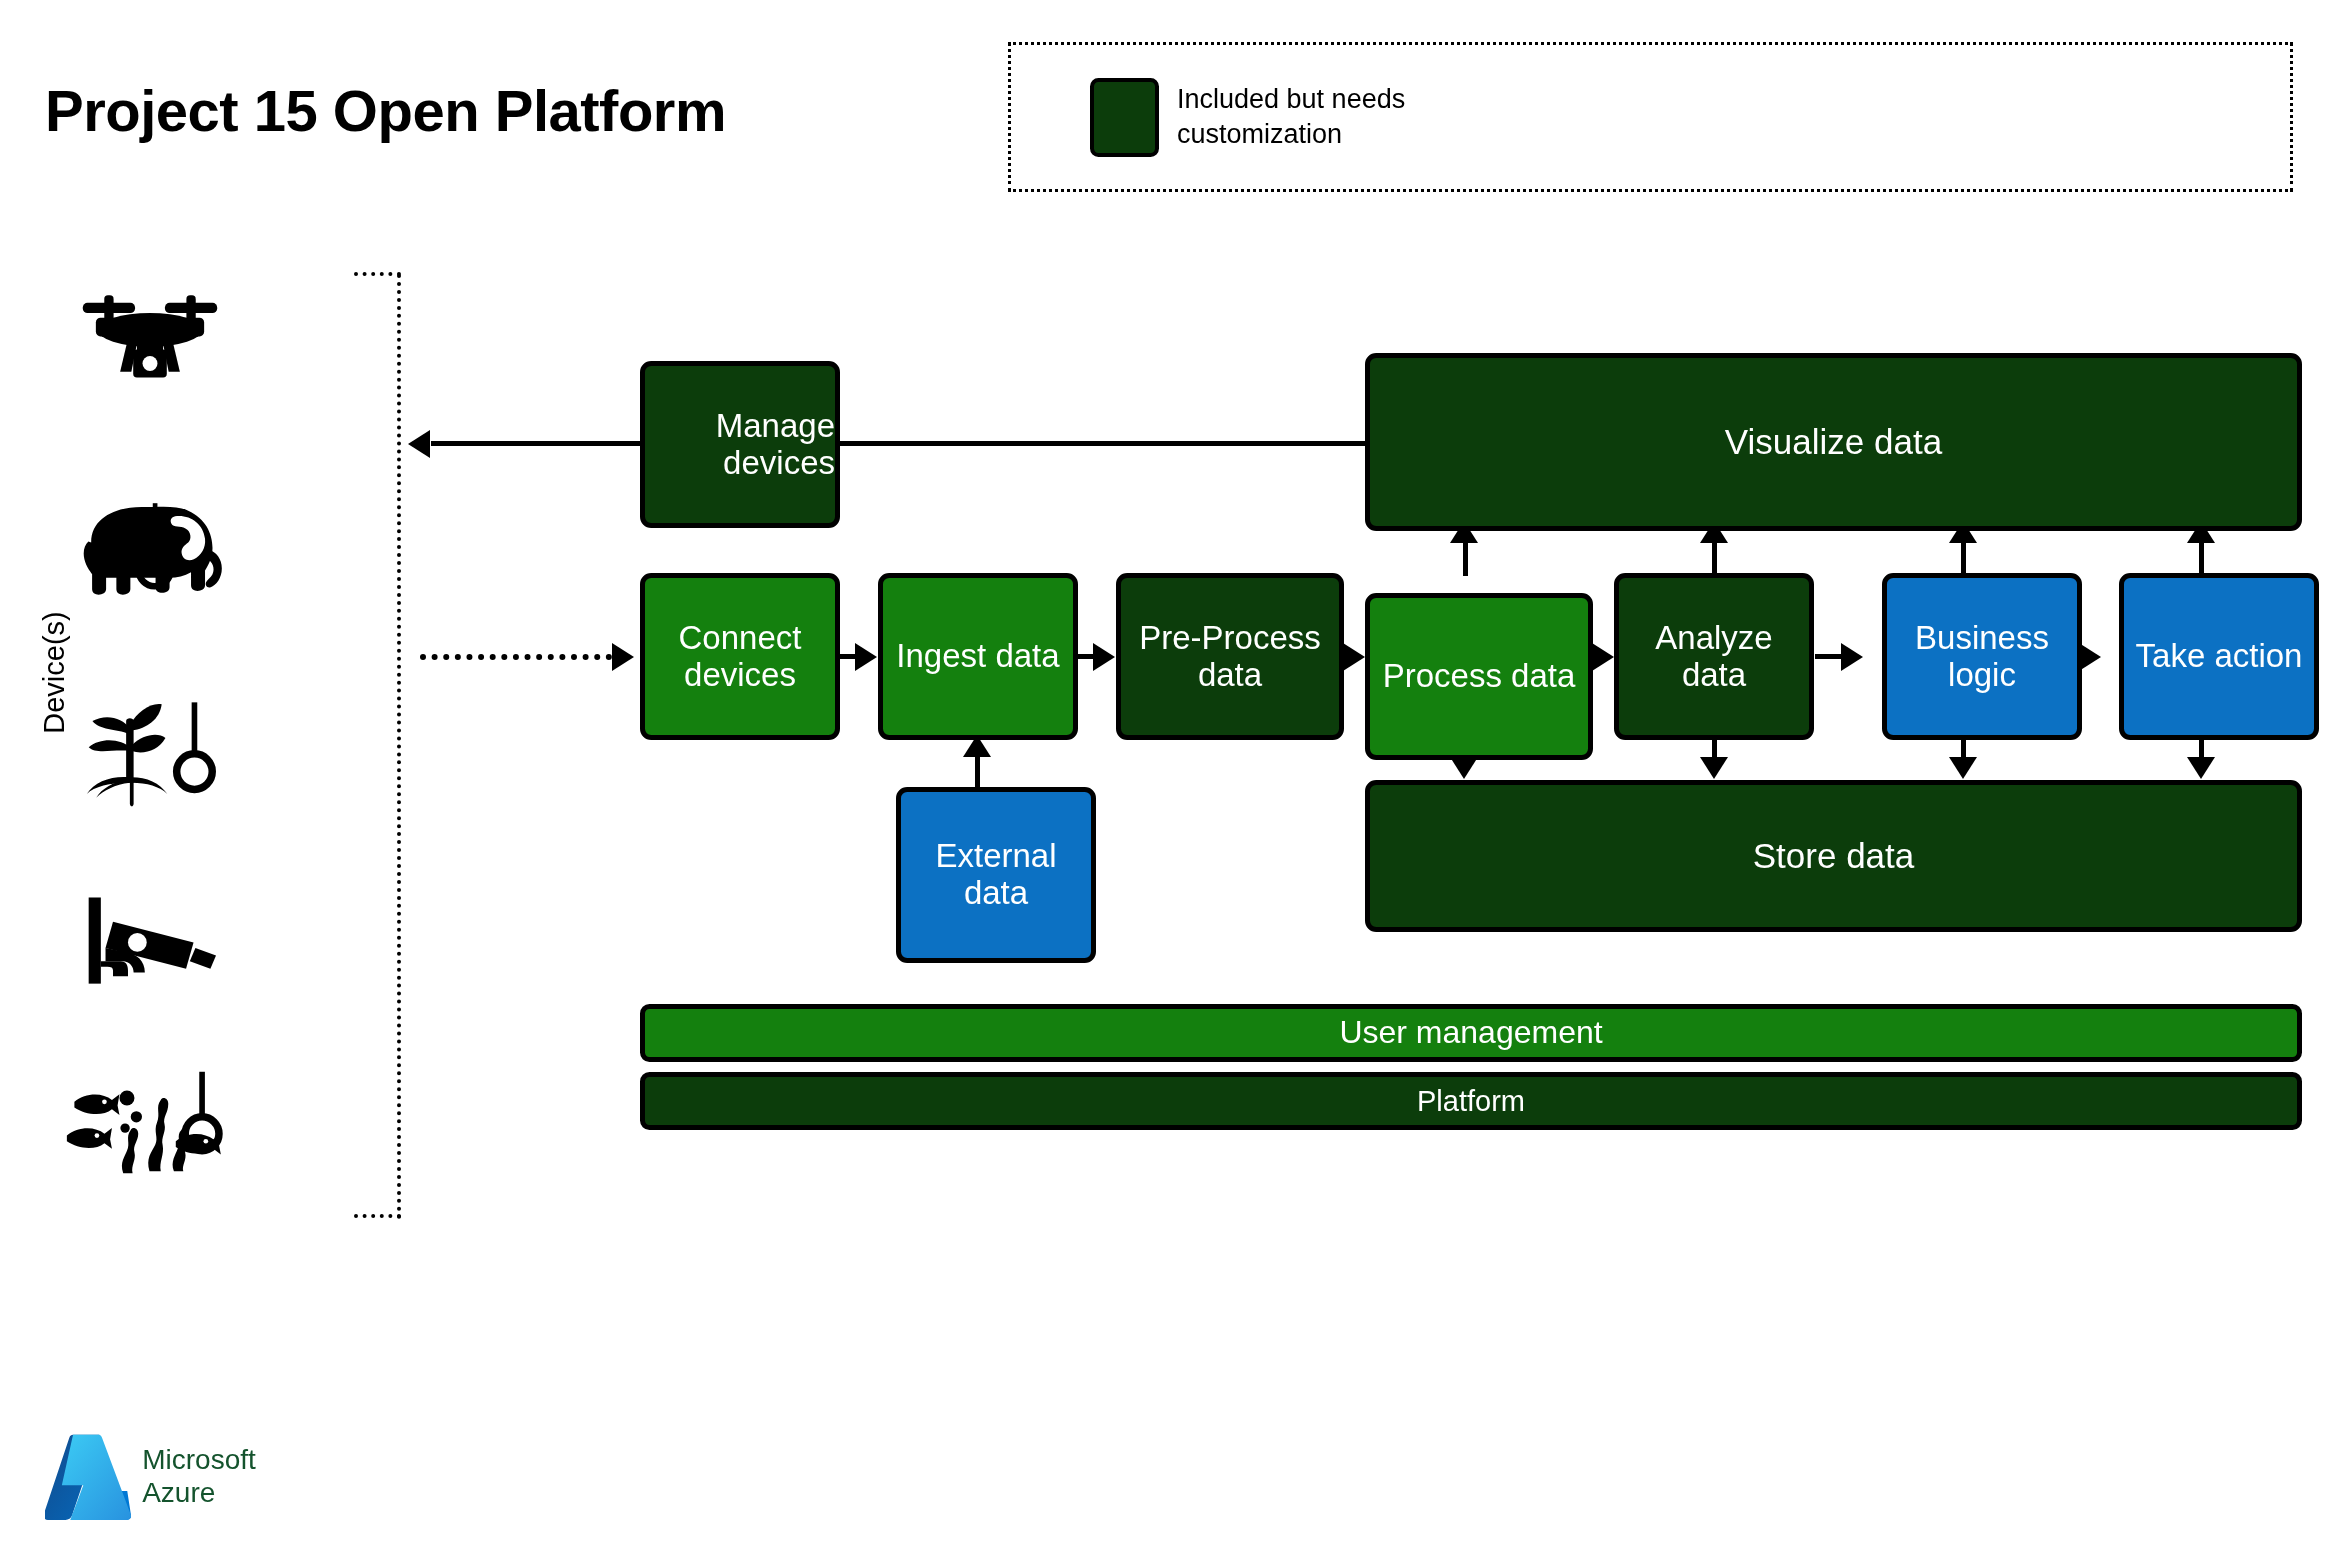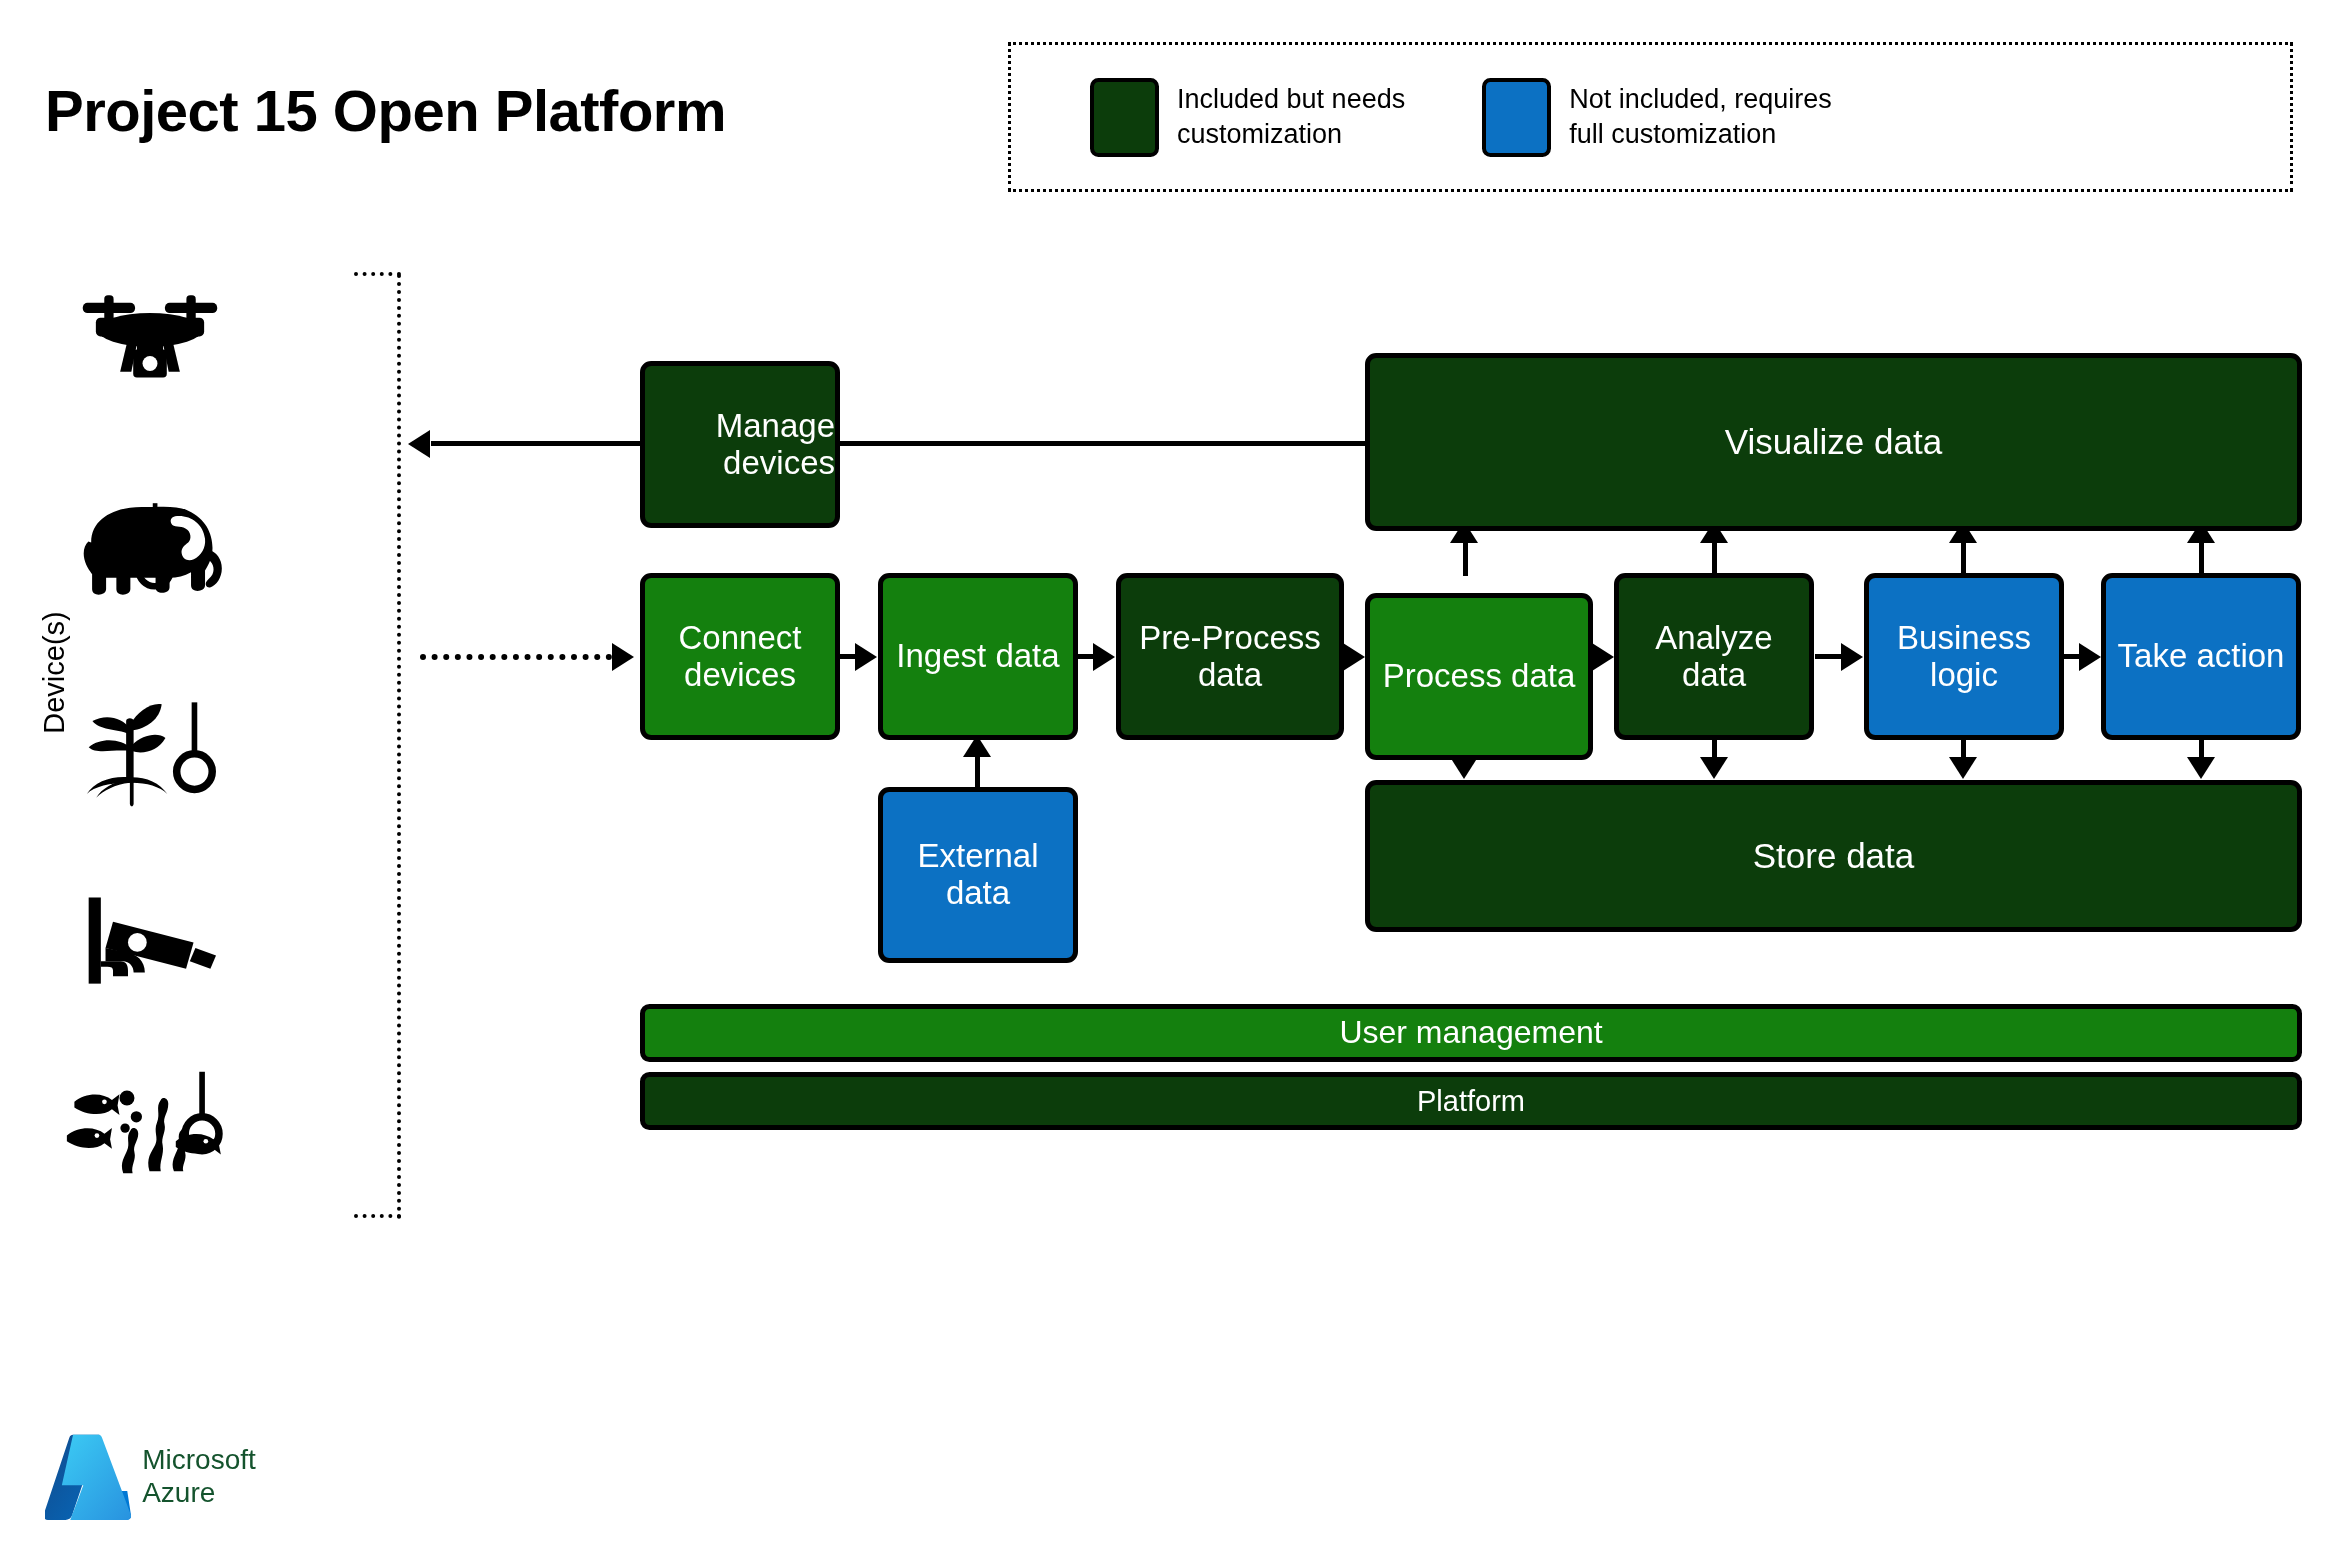--- a/index.html
+++ b/index.html
@@ -65,21 +65,21 @@
   
   .node{
     box-sizing:border-box;
     border:5.6px solid #000;border-radius:11.2px;
     display:flex;align-items:center;justify-content:center;
     text-align:center;color:#fff;line-height:1.12;
     font-size:33px;
   }
   .green{background:#14800E;}
   .dark{background:#0C3D0B;}
-  .blue{background:#0C71C3;}
+  .blue{background:#0C71C3;margin-left:18px;}
 
   #n-manage{left:640px;top:361px;width:200px;height:167px;text-align:right;}
   #n-visualize{left:1365px;top:353px;width:937px;height:178px;font-size:35px;}
   #n-connect{left:640px;top:573px;width:200px;height:167px;}
   #n-ingest{left:878px;top:573px;width:200px;height:167px;}
   #n-preprocess{left:1116px;top:573px;width:228px;height:167px;}
   #n-process{left:1365px;top:593px;width:228px;height:167px;}
   #n-analyze{left:1614px;top:573px;width:200px;height:167px;}
   #n-business{left:1864px;top:573px;width:200px;height:167px;}
   #n-take{left:2101px;top:573px;width:200px;height:167px;}
@@ -123,25 +123,20 @@
 </head>
 <body>
 
 <div class="abs" id="title">Project 15 Open Platform</div>
 
 <div class="abs" id="legend">
   <div class="legend-item li2">
     <div class="legend-swatch dark"></div>
     <div class="legend-text">Included but needs
 customization</div>
-  </div>
-  <div class="legend-item li3">
-    <div class="legend-swatch blue"></div>
-    <div class="legend-text">Not included, requires
-full customization</div>
   </div>
 </div>
 
 <div class="abs" id="device-label">Device(s)</div>
 
 <div class="abs dev-icon" id="dev-drone">
   <svg width="150" height="112" viewBox="0 0 160 120" fill="#000">
     <rect x="8" y="18" width="56" height="11" rx="5"></rect>
     <rect x="96" y="18" width="56" height="11" rx="5"></rect>
     <rect x="31" y="10" width="10" height="30" rx="4"></rect>

